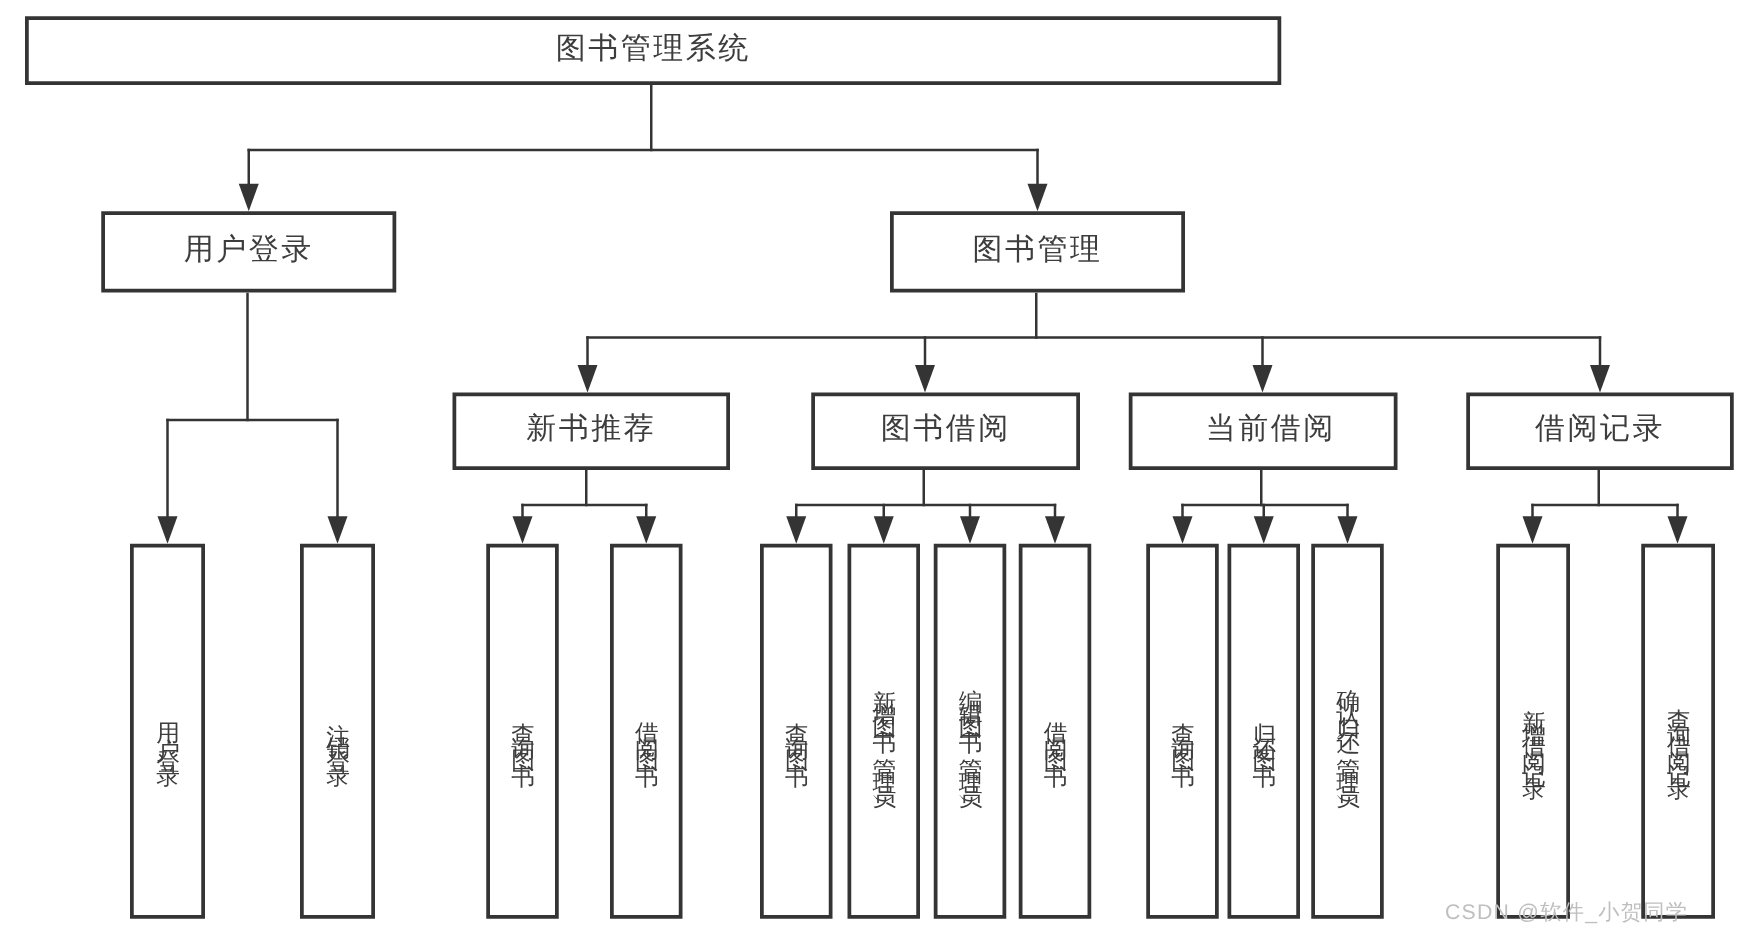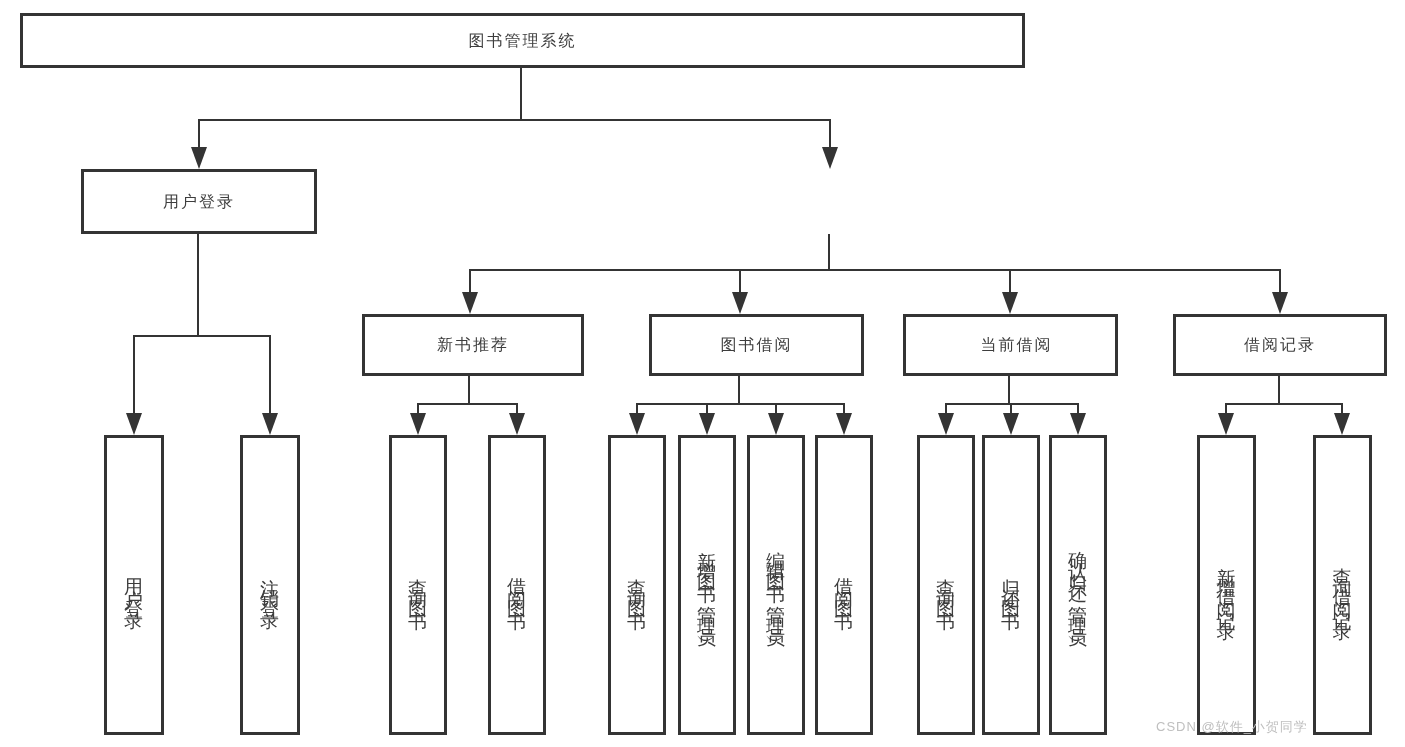--- a/index.html
+++ b/index.html
@@ -20,24 +20,25 @@
   .node{
     position:absolute;
     background:#fff;
     border:3px solid var(--line);
     box-sizing:border-box;
     display:flex;align-items:center;justify-content:center;
     color:var(--text);
     z-index:2;
   }
   .nh span{
-    font-size:16px;
+    font-size:24px;
     letter-spacing:2px;
     line-height:1;
     white-space:nowrap;
+    font-family:Liberation Mono, monospace;
   }
   .leaf{top:435px;width:58px;height:300px;}
   .leaf .vtext{
     writing-mode:vertical-rl;
     text-orientation:mixed;
     font-size:19px;
     letter-spacing:11px;
     line-height:1;
   }
   
@@ -66,35 +67,38 @@
   .hl{position:absolute;height:2px;background:var(--line);z-index:1;}
   .tri{
     position:absolute;width:0;height:0;z-index:1;
     border-left:8px solid transparent;
     border-right:8px solid transparent;
     border-top:22px solid var(--line);
   }
   
   #watermark{
     position:absolute;left:1156px;top:718px;
-    font-size:13px;letter-spacing:1px;
+    font-size:17px;letter-spacing:1px;
     color:var(--wm);z-index:5;white-space:nowrap;
   }
 </style>
 </head>
 <body>
 
 <div id="stage">
 
   <div class="node nh" id="n-root">
     <span>图书管理系统</span>
   </div>
 
   <div class="node nh" id="n-ul">
     <span>用户登录</span>
+  </div>
+  <div class="node nh" id="n-bm">
+    <span>图书管理</span>
   </div>
 
   <div class="node nh" id="n-l31">
     <span>新书推荐</span>
   </div>
   <div class="node nh" id="n-l32">
     <span>图书借阅</span>
   </div>
   <div class="node nh" id="n-l33">
     <span>当前借阅</span>

